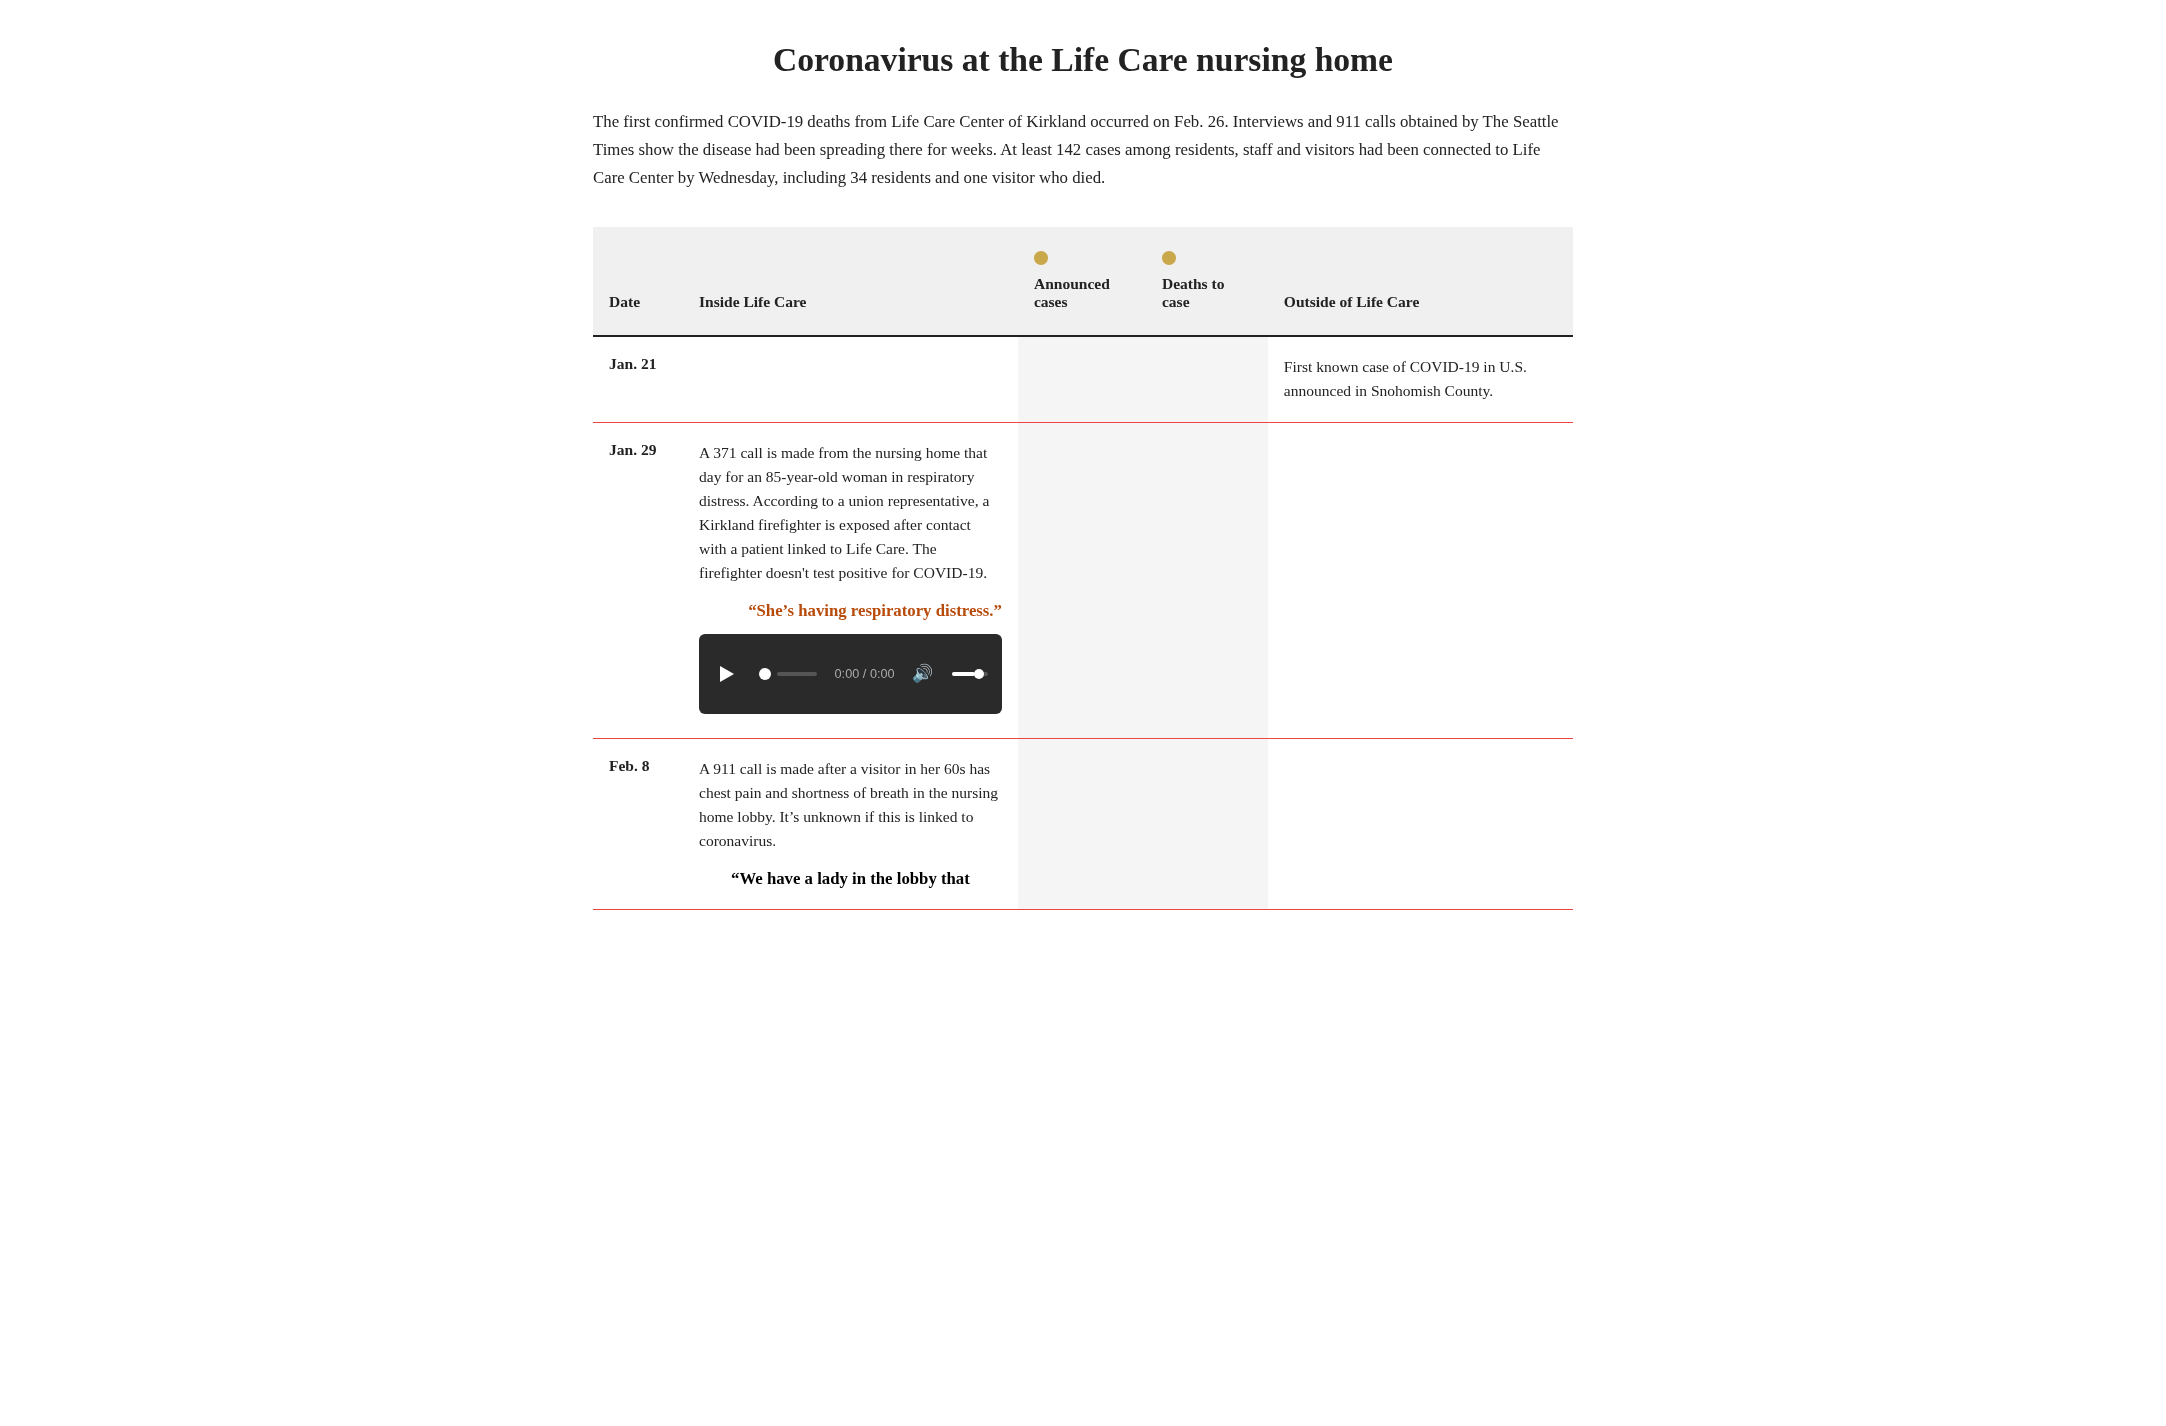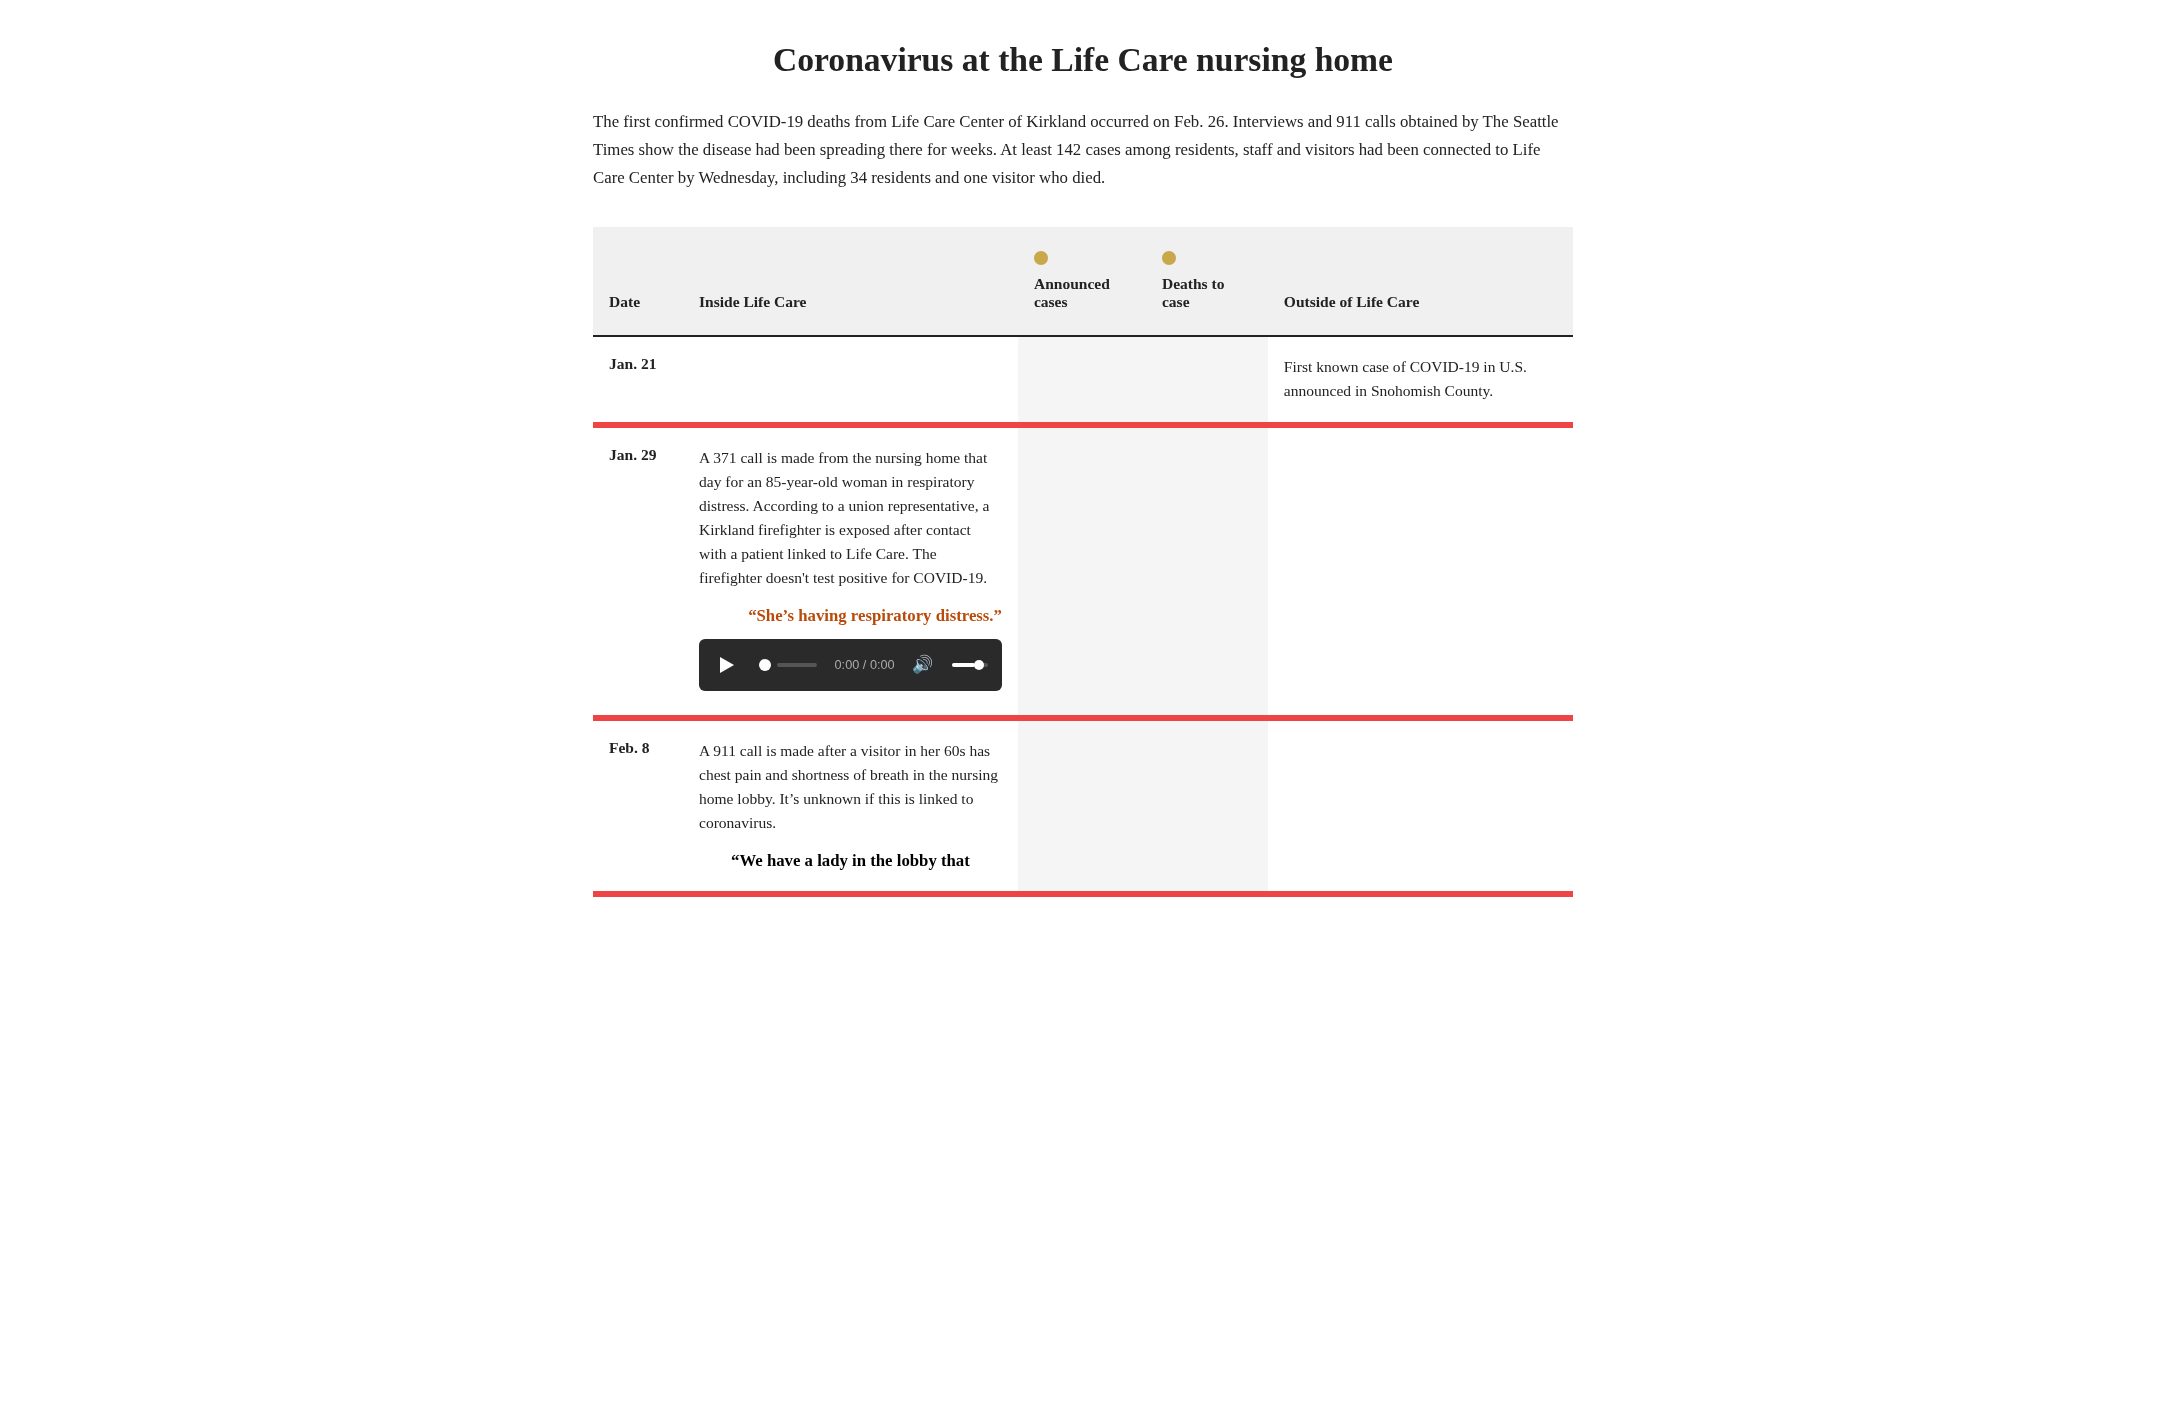--- a/index.html
+++ b/index.html
@@ -45,21 +45,21 @@
     }
     .dot-indicator {
       display: inline-block;
       width: 14px;
       height: 14px;
       border-radius: 50%;
       background: #c8a84b;
       margin-bottom: 6px;
     }
     tbody tr {
-      border-bottom: 6px solid #ef4444;
+      border-bottom: 1px solid #ef4444;
       vertical-align: top;
     }
     tbody td {
       padding: 18px 16px;
       vertical-align: top;
     }
     .date-cell {
       font-weight: 700;
       white-space: nowrap;
       font-size: 1em;
@@ -83,21 +83,21 @@
       color: #b84a0a;
       font-weight: 700;
       font-size: 1.08em;
       text-align: right;
       margin: 14px 0 12px;
       line-height: 1.4;
     }
     .audio-player {
       background: #2a2a2a;
       border-radius: 6px;
-      padding: 12px 14px;
+      padding: 26px 14px;
       display: flex;
       align-items: center;
       gap: 18px;
       max-width: 360px;
       margin: 0 auto 6px;
     }
     .play-btn {
       width: 28px;
       height: 28px;
       display: flex;

